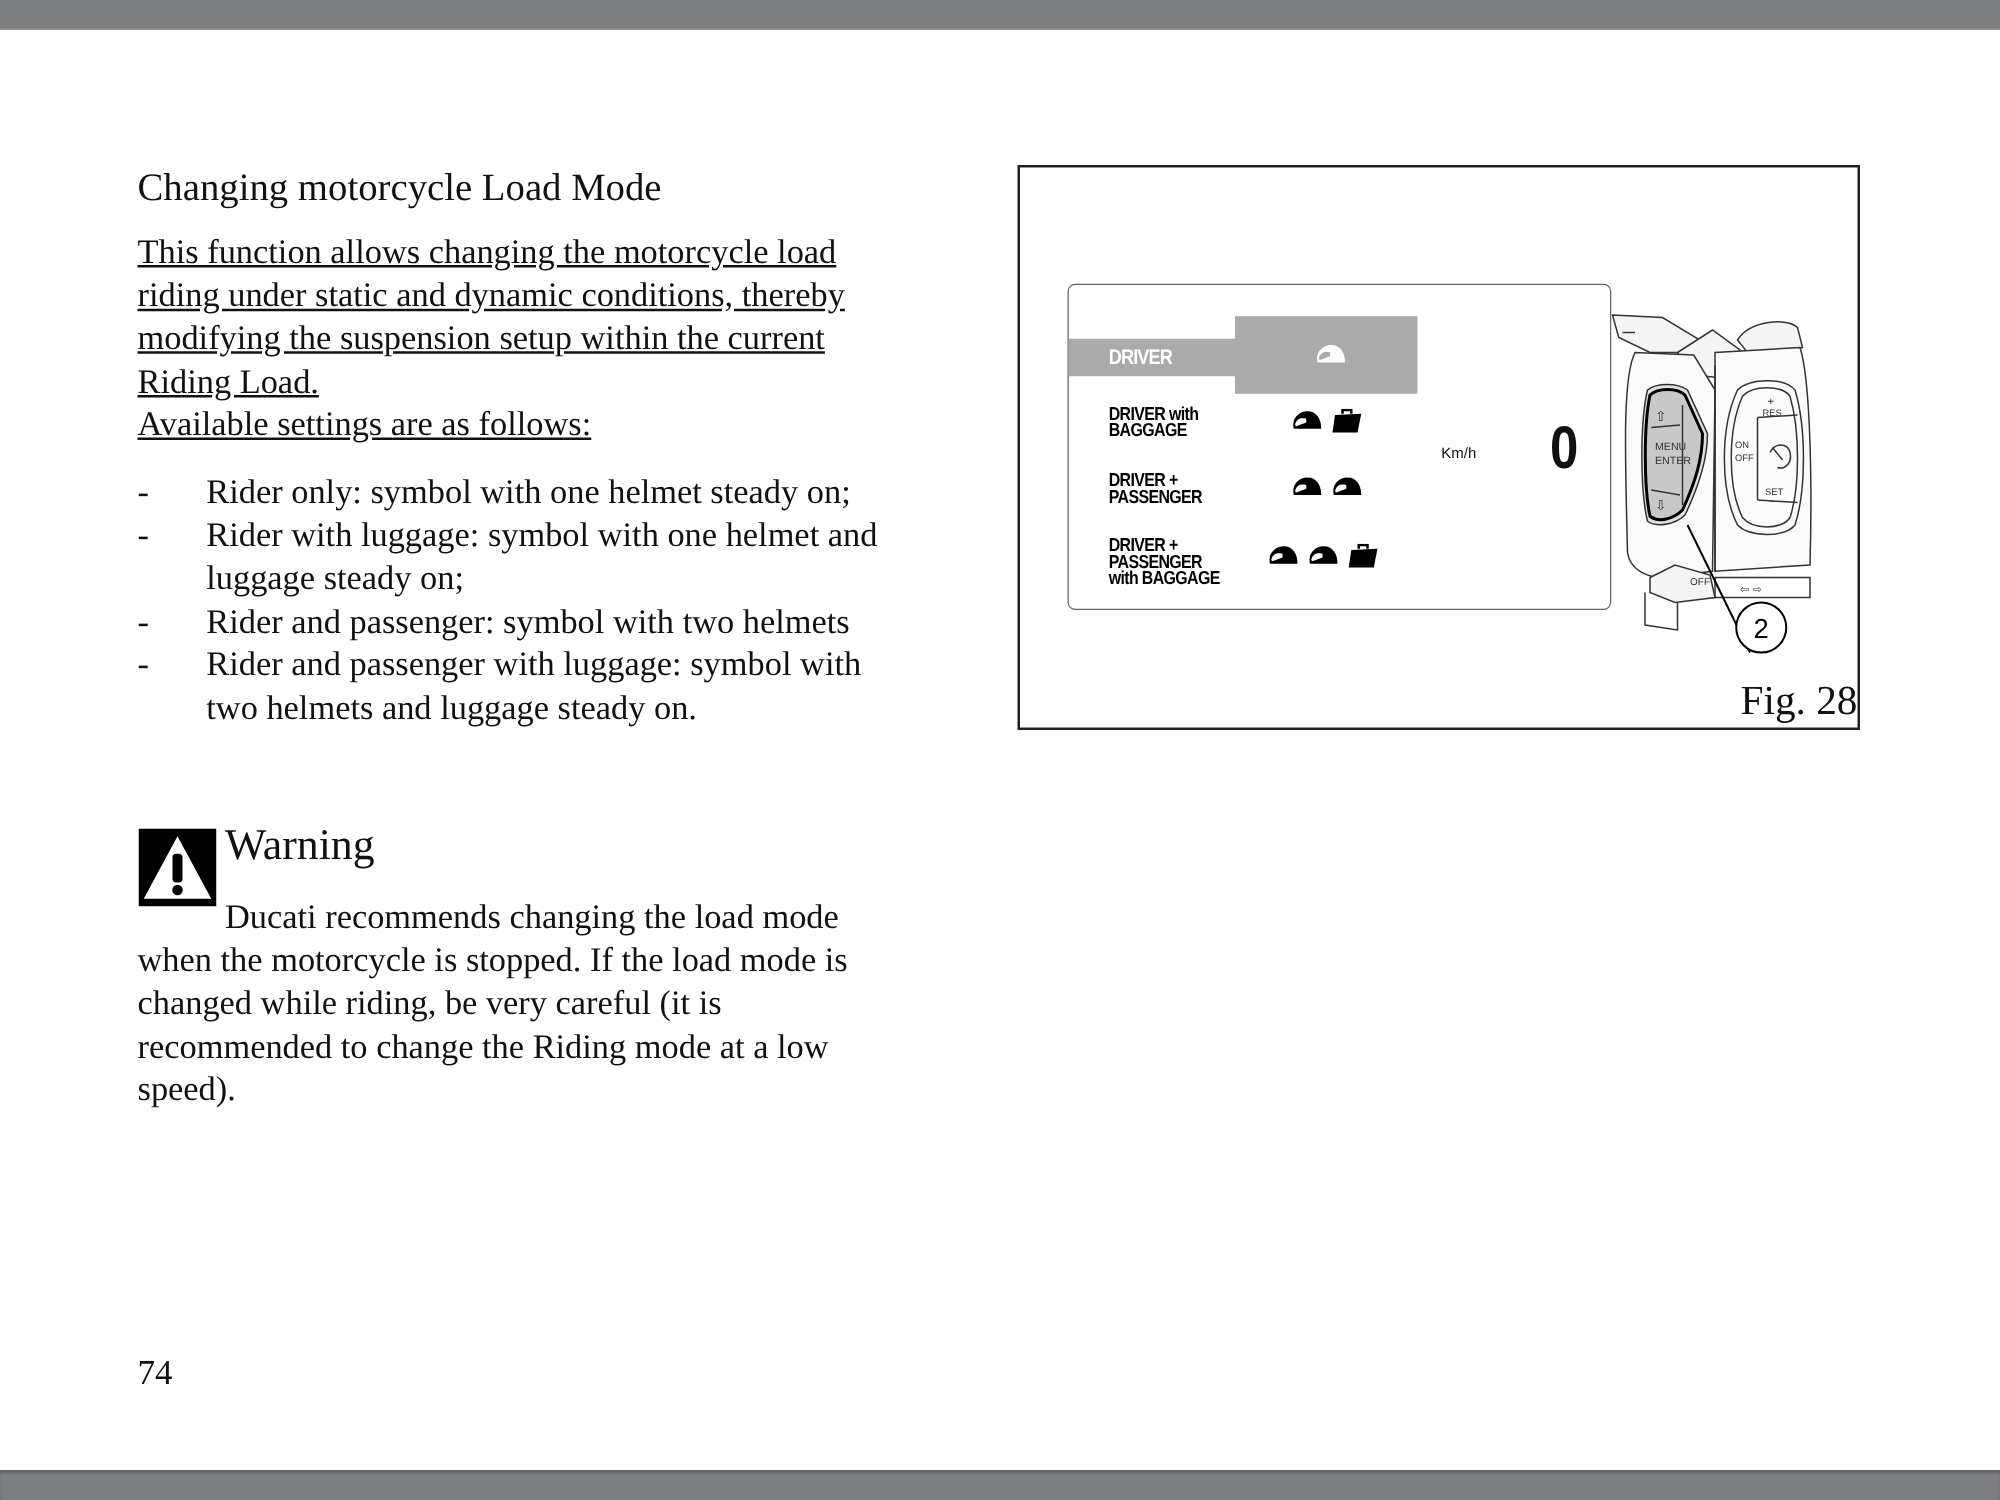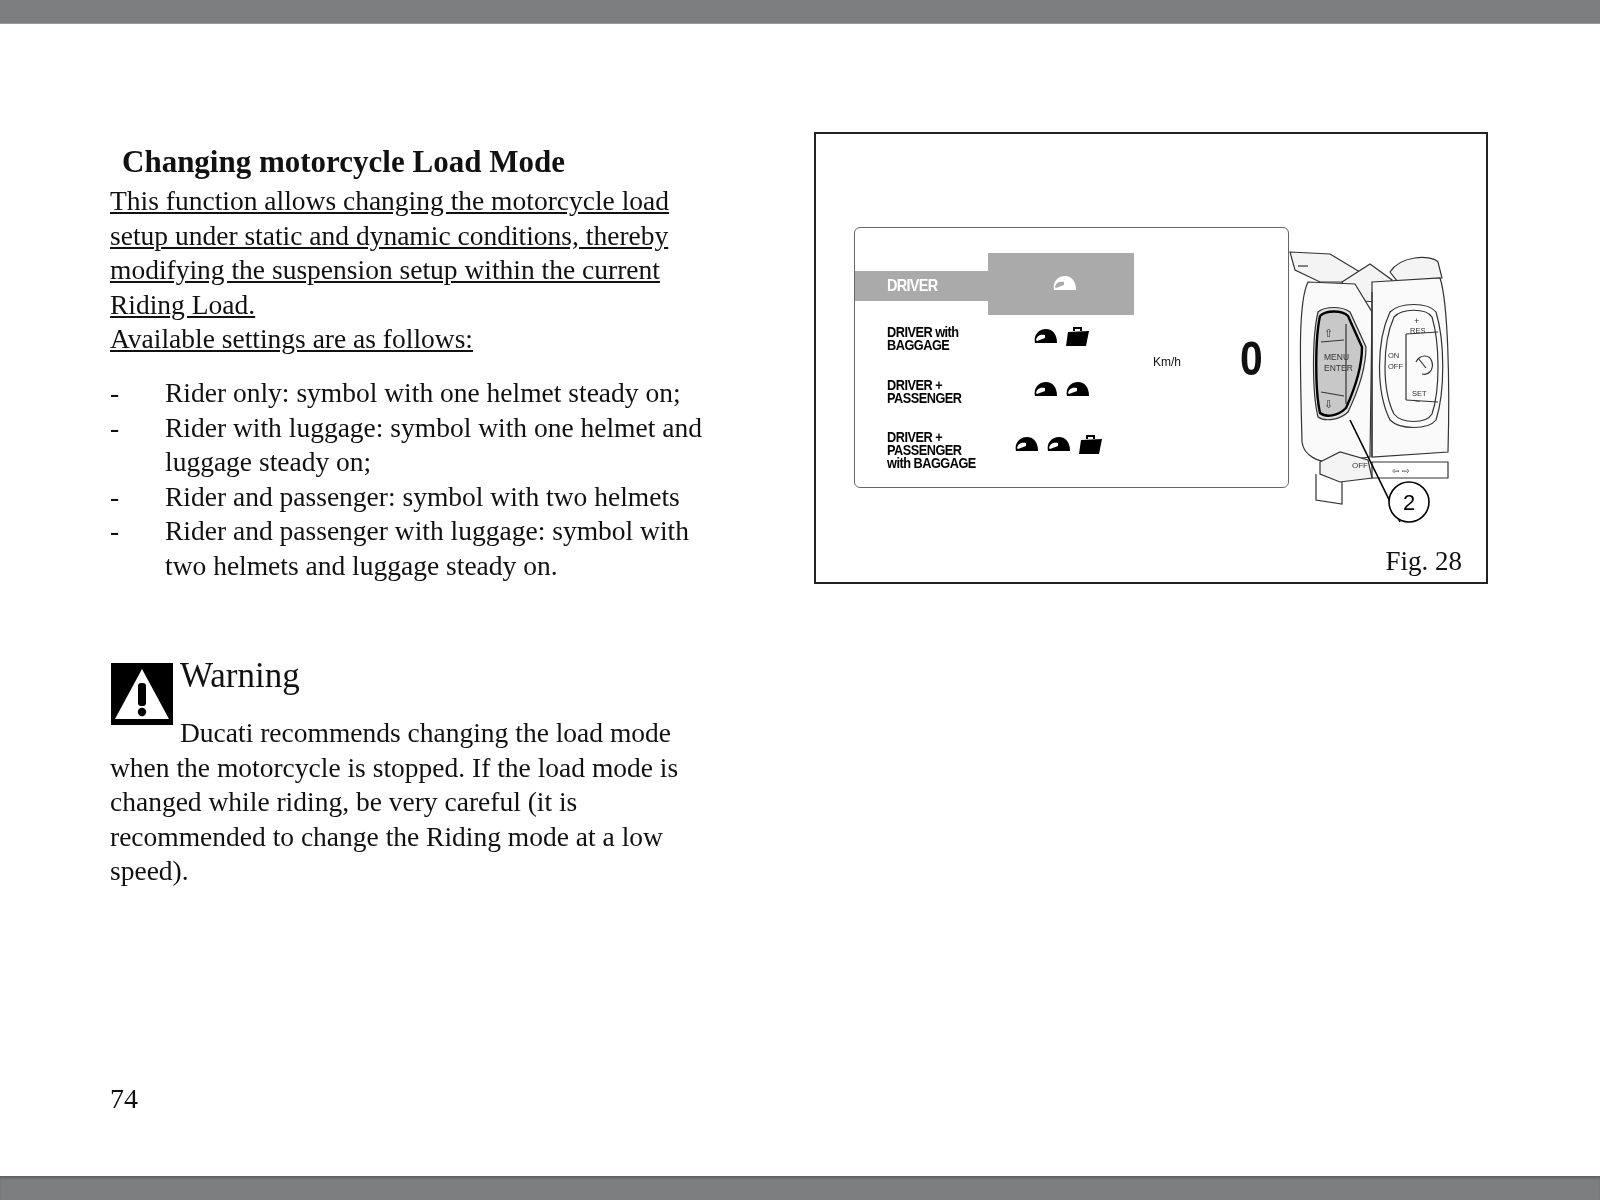--- a/index.html
+++ b/index.html
@@ -18,21 +18,21 @@
   .li div { white-space:nowrap; }
   .warn-icon { position:absolute; left:111px; top:663px; width:62px; height:62px; background:#000; }
   .warn-title { position:absolute; left:180px; top:656px; font-size:35px; line-height:40px;text-align:center; }
   .warn-body { position:absolute; left:110px; top:699px; width:700px; font-size:27.5px; line-height:34.5px; }
   .warn-body div { white-space:nowrap; }
   .warn-body .first { padding-left:70px;margin-top:17px; }
   .page-num { position:absolute; left:110px; top:1083px; font-size:28px; line-height:32px; }
 
   
   .figure { position:absolute; left:814px; top:132px; width:674px; height:452px; border:2px solid #222; box-sizing:border-box; }
-  .fig-label { position:absolute; right:24px; bottom:6px; font-size:27px; line-height:30px; }
+  .fig-label { position:absolute; right:0; bottom:6px; font-size:33px; line-height:30px; }
   .dash-panel { position:absolute; left:38px; top:93px; width:435px; height:261px; border:1.5px solid #666;
                 border-radius:6px; box-sizing:border-box; font-family:"Liberation Sans","DejaVu Sans",sans-serif;padding-left:25px; }
   .sel-left { position:absolute; left:0; top:43px; width:133px; height:30px; background:#aaaaaa; }
   .sel-right { position:absolute; left:133px; top:25px; width:146px; height:62px; background:#aaaaaa; }
   .sel-label { position:absolute; left:32px; top:48px; color:#fff; font-weight:bold; font-size:17px;
                letter-spacing:-0.8px; transform:scaleX(0.85); transform-origin:left; }
   .opt { position:absolute; left:32px; font-weight:bold; font-size:15px; line-height:13px; letter-spacing:-0.6px;
          transform:scaleX(0.85); transform-origin:left; color:#000; }
   .opt div { white-space:nowrap; }
   .icons { position:absolute; display:flex; gap:6px; }
@@ -41,25 +41,25 @@
   .speed { position:absolute; left:385px; top:106px; font-size:48px; font-weight:bold; line-height:50px;
            transform:scaleX(0.85); transform-origin:left; }
   .handlebar { position:absolute; left:464px; top:108px; width:175px; height:290px; }
   .callout-num { font-family:"Liberation Sans","DejaVu Sans",sans-serif; }
 </style>
 </head>
 <body>
 
 <div class="bar-top"></div>
 
-<h1 class="title" style="margin:12px;font-weight:bold;">Changing motorcycle Load Mode</h1>
+<h1 class="title" style="margin:0;font-weight:normal;">Changing motorcycle Load Mode</h1>
 
 <div class="para">
   <div>This function allows changing the motorcycle load</div>
-  <div>setup under static and dynamic conditions, thereby</div>
+  <div>riding under static and dynamic conditions, thereby</div>
   <div>modifying the suspension setup within the current</div>
   <div>Riding Load.</div>
   <div>Available settings are as follows:</div>
 </div>
 
 <div class="list">
   <div class="li">
     <span class="dash">-</span>
     <div>Rider only: symbol with one helmet steady on;</div>
   </div>

